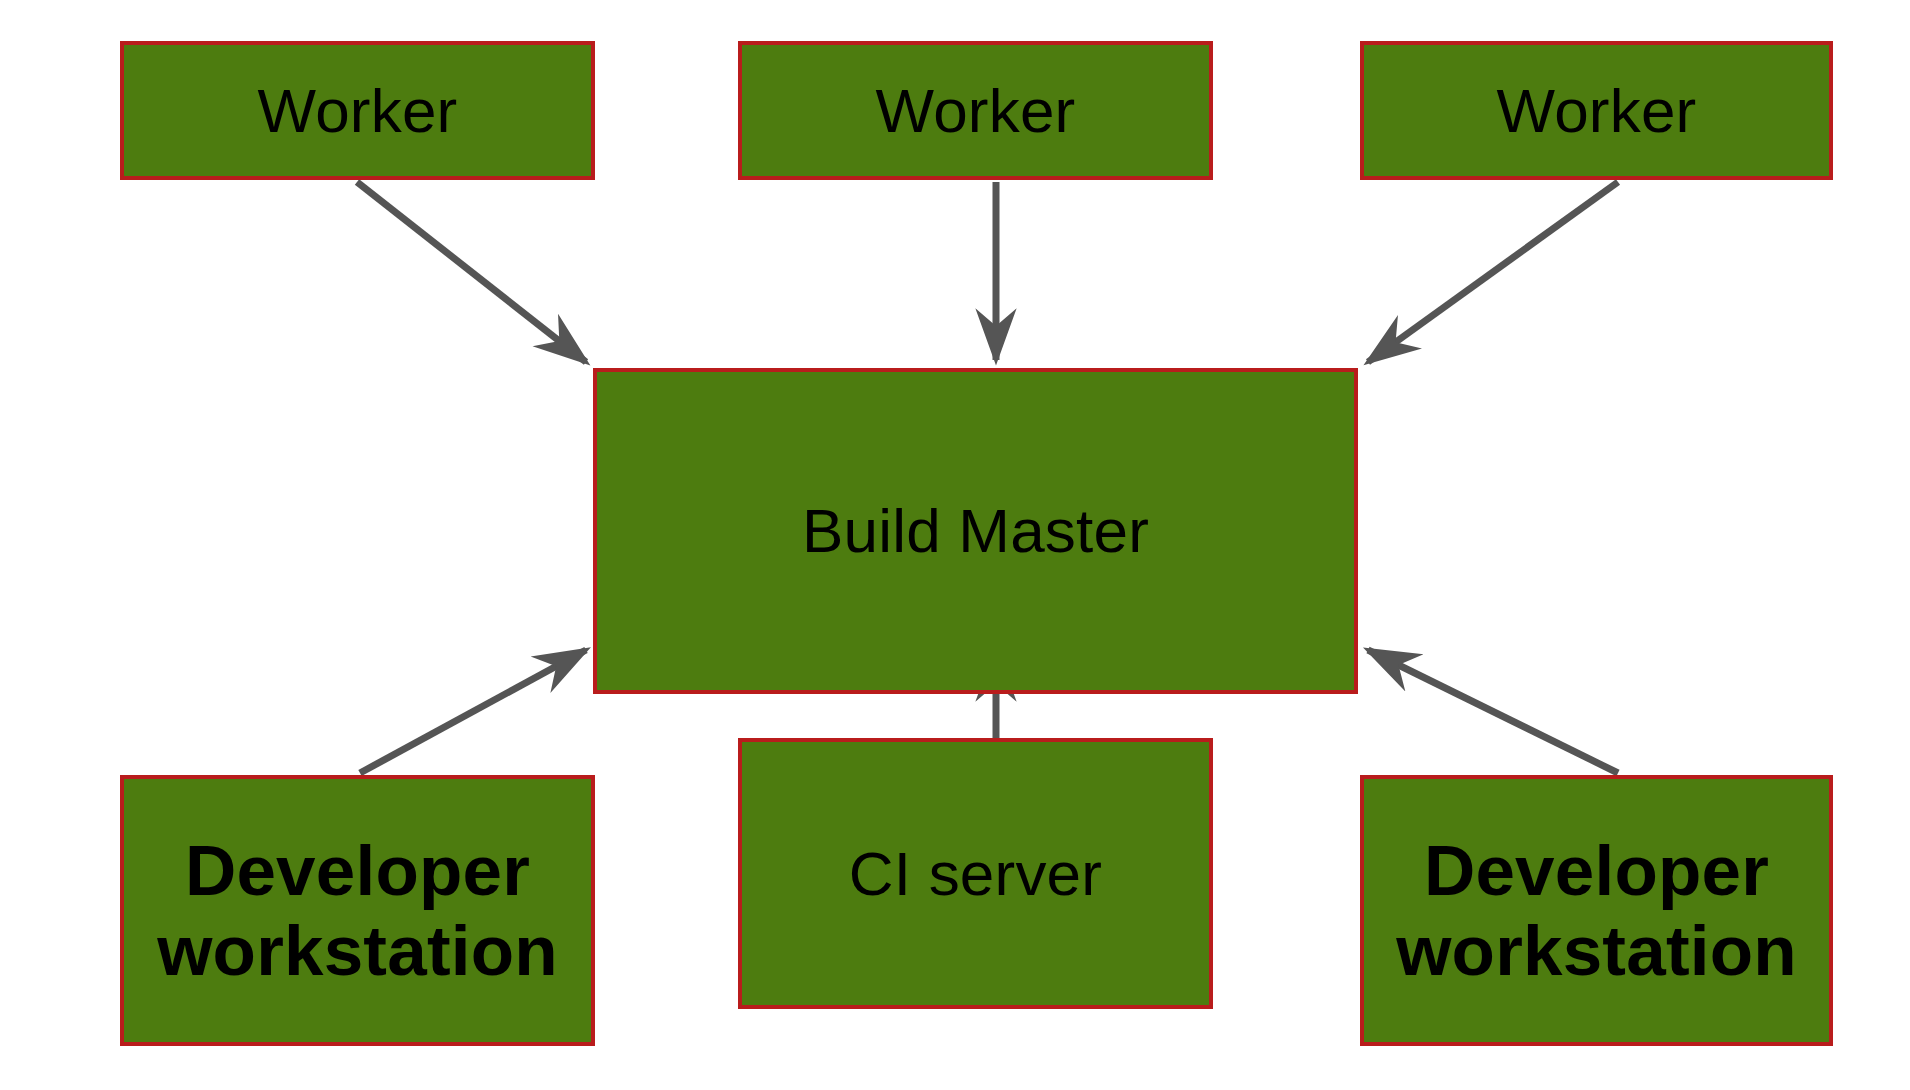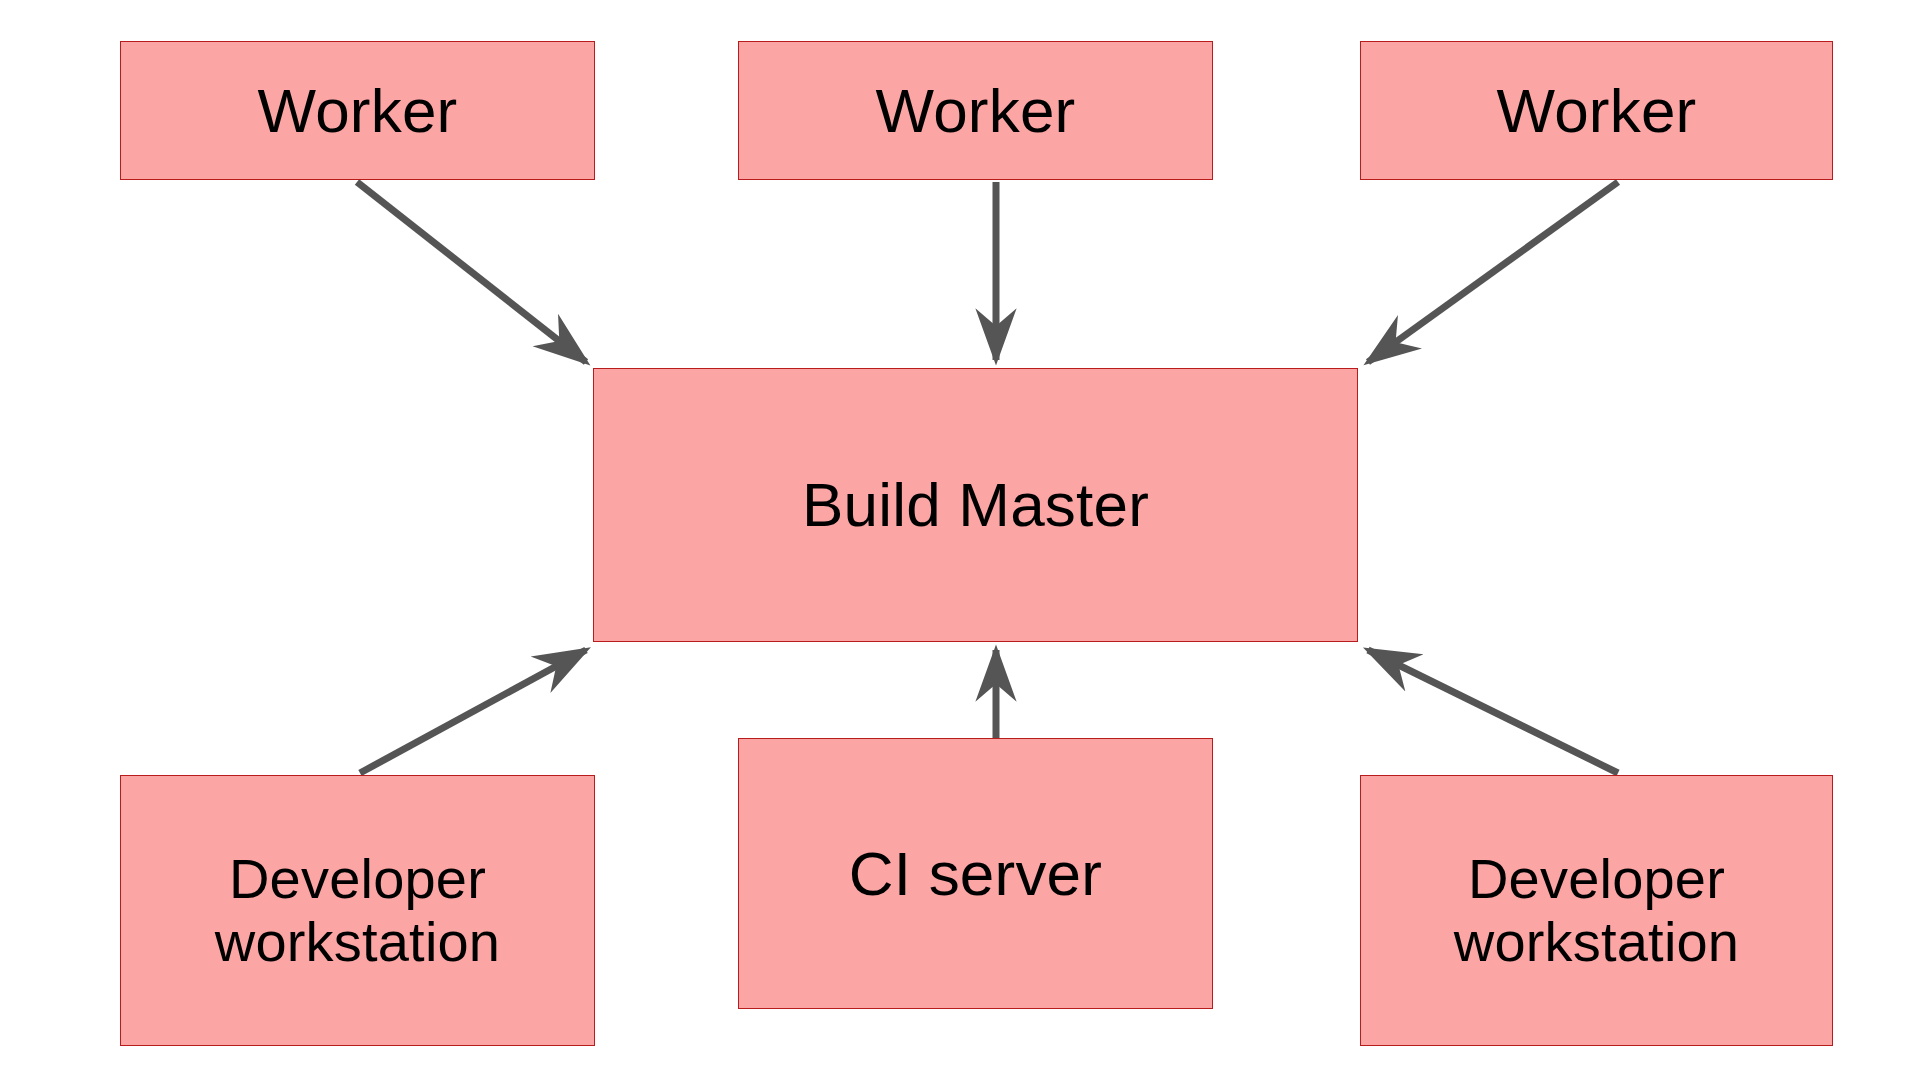--- a/index.html
+++ b/index.html
@@ -7,35 +7,35 @@
     width:1910px;height:1090px;
     background:#ffffff;
     font-family:"Liberation Sans","DejaVu Sans",sans-serif;
     overflow:hidden;
   }
   #canvas{position:relative;width:1910px;height:1090px;background:#fff;}
   #edges{position:absolute;left:0;top:0;width:1910px;height:1090px;}
   .node{
     position:absolute;
     box-sizing:border-box;
-    background:#fca5a5;
-    border:1px solid #b91c1c;
+    background:#4d7c0f;
+    border:4px solid #b91c1c;
     display:flex;
     align-items:center;
     justify-content:center;
     text-align:center;
     color:#000000;
     line-height:1.12;
     letter-spacing:0.2px;
     z-index:2;
   }
   .node-label{white-space:pre-line;display:block;padding:0 8px;}
   .n-worker{font-size:62px;}
   .n-master{font-size:62px;}
-  .n-dev{font-size:56px;}
+  .n-dev{font-size:71px;font-weight:bold;}
   .n-ci{font-size:62px;}
 </style>
 </head>
 <body>
 
 <div id="canvas">
 
   <svg id="edges" viewBox="0 0 1910 1090" xmlns="http://www.w3.org/2000/svg">
     <defs>
       <marker id="barb" markerWidth="9" markerHeight="9" refX="7.4" refY="3.1" orient="auto" markerUnits="strokeWidth">
@@ -73,21 +73,21 @@
   </div>
 
   <div class="node n-worker" style="left:738px;top:41px;width:475px;height:139px;">
     <span class="node-label">Worker</span>
   </div>
 
   <div class="node n-worker" style="left:1360px;top:41px;width:473px;height:139px;">
     <span class="node-label">Worker</span>
   </div>
 
-  <div class="node n-master" style="left:593px;top:368px;width:765px;height:274px;">
+  <div class="node n-master" style="left:593px;top:368px;width:765px;height:326px;">
     <span class="node-label">Build Master</span>
   </div>
 
   <div class="node n-dev" style="left:120px;top:775px;width:475px;height:271px;">
     <span class="node-label">Developer
 workstation</span>
   </div>
 
   <div class="node n-ci" style="left:738px;top:738px;width:475px;height:271px;">
     <span class="node-label">CI server</span>

